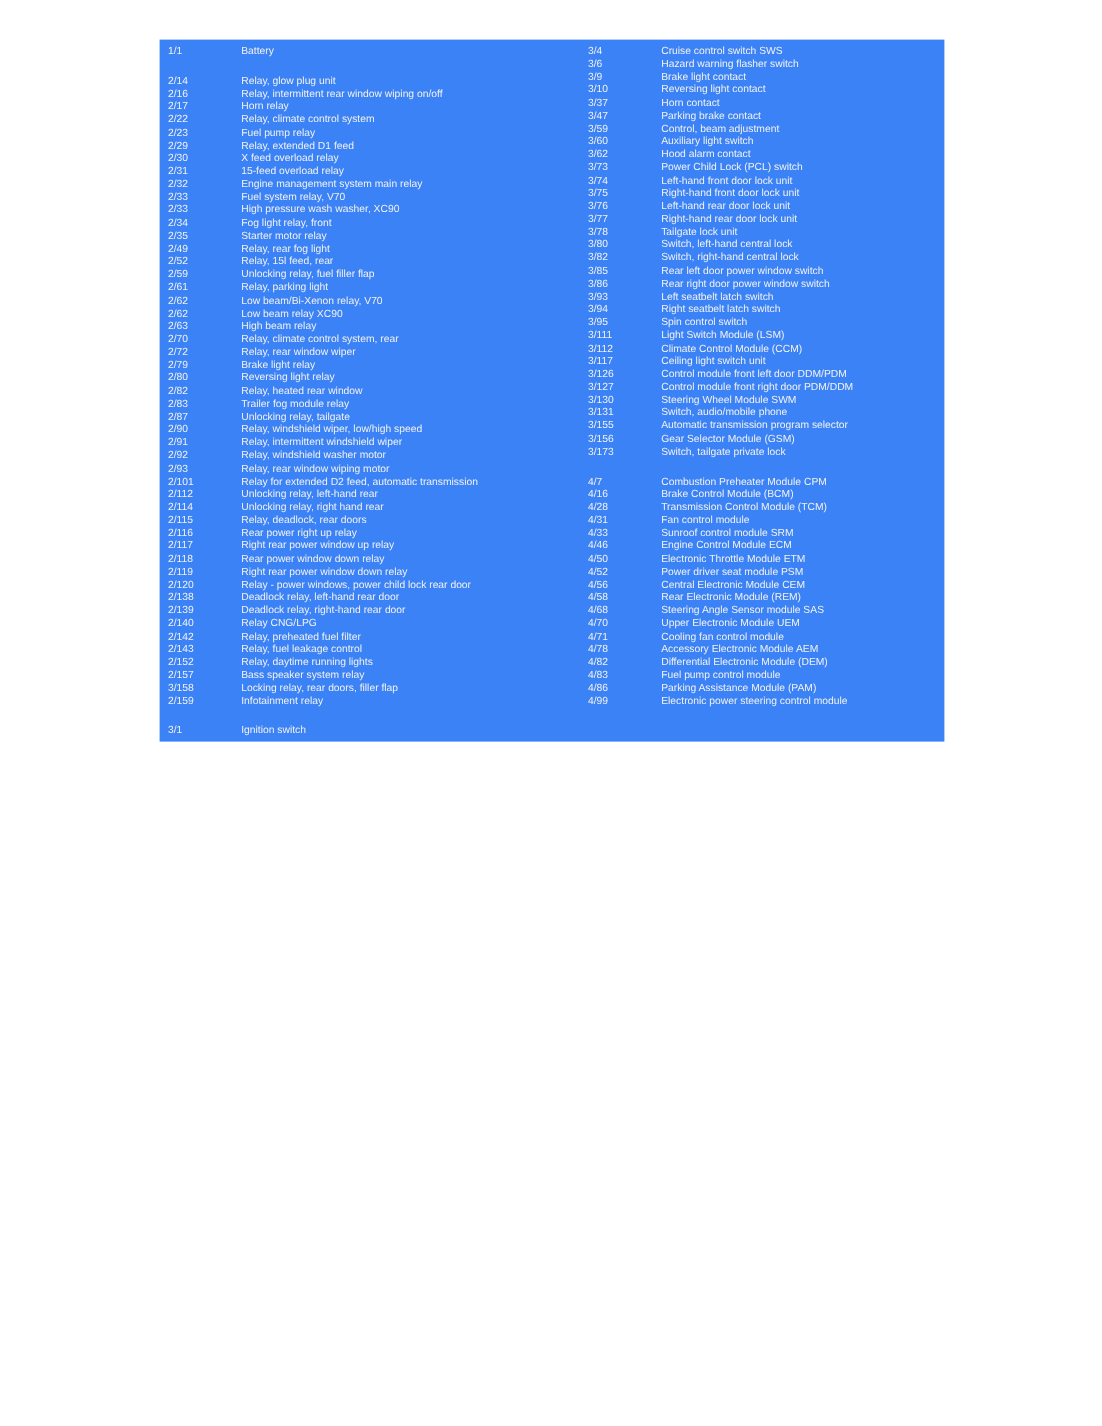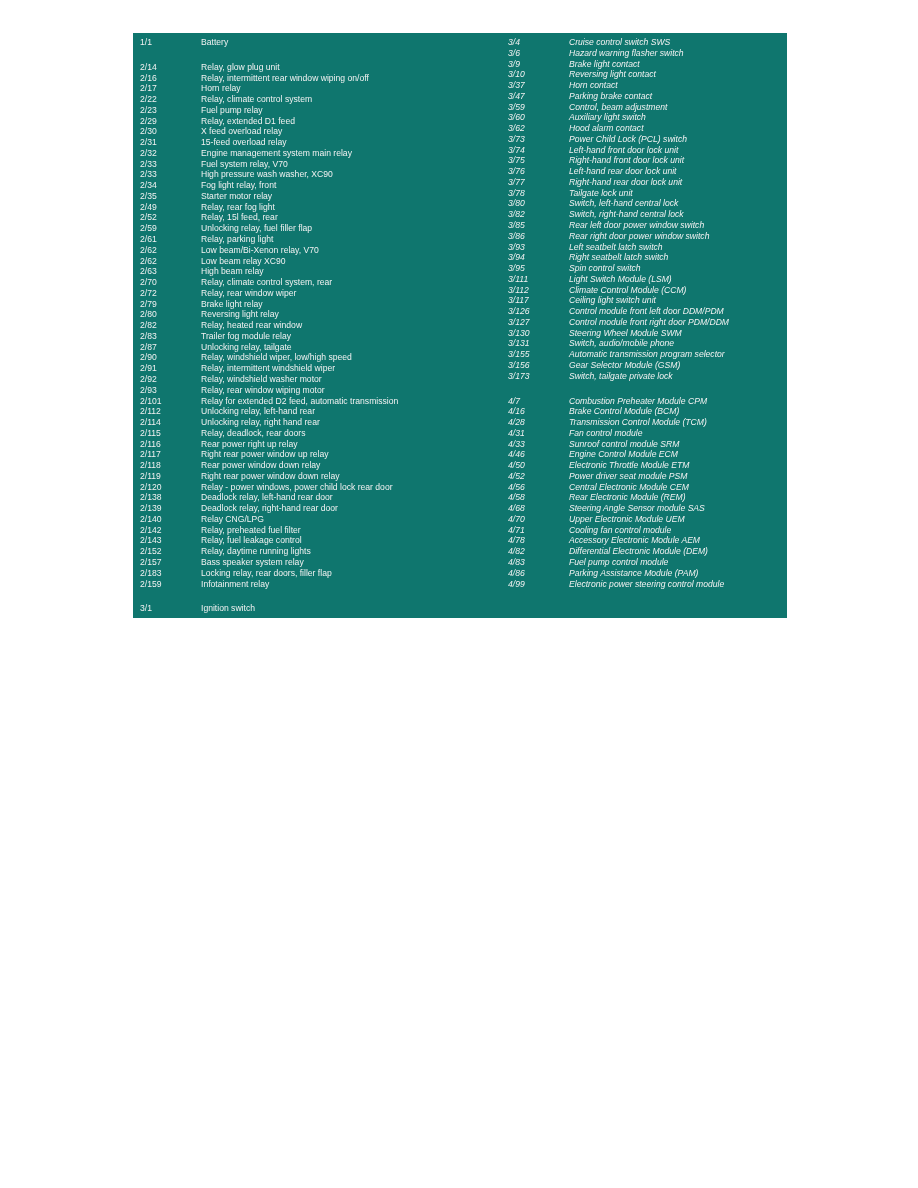--- a/index.html
+++ b/index.html
@@ -16,31 +16,31 @@
     height: 1188px;
     background: #ffffff;
     overflow: hidden;
   }
   .panel {
     position: absolute;
     left: 133px;
     top: 33px;
     width: 654px;
     height: 585px;
-    background: #0f766e;
+    background: #3b82f6;
     color: #f2f2f2;
   }
   .col {
     position: absolute;
     top: 4px;
     font-size: 8.6px;
     line-height: 10.77px;
   }
   .col-left  { left: 7px;   width: 346px; }
-  .col-right { left: 375px; width: 292px; font-style: italic; }
+  .col-right { left: 357px; width: 292px; }
   .section { margin: 0; }
   .section + .section { margin-top: 14px; }
   .row {
     display: flex;
     align-items: flex-start;
   }
   .code {
     flex: 0 0 61px;
     white-space: nowrap;
   }
@@ -244,21 +244,21 @@
           </div>
           <div class="row">
             <span class="code">2/152</span>
             <span class="label">Relay, daytime running lights</span>
           </div>
           <div class="row">
             <span class="code">2/157</span>
             <span class="label">Bass speaker system relay</span>
           </div>
           <div class="row">
-            <span class="code">2/183</span>
+            <span class="code">3/158</span>
             <span class="label">Locking relay, rear doors, filler flap</span>
           </div>
           <div class="row">
             <span class="code">2/159</span>
             <span class="label">Infotainment relay</span>
           </div>
         </div>
         <div class="section">
           <div class="row">
             <span class="code">3/1</span>

